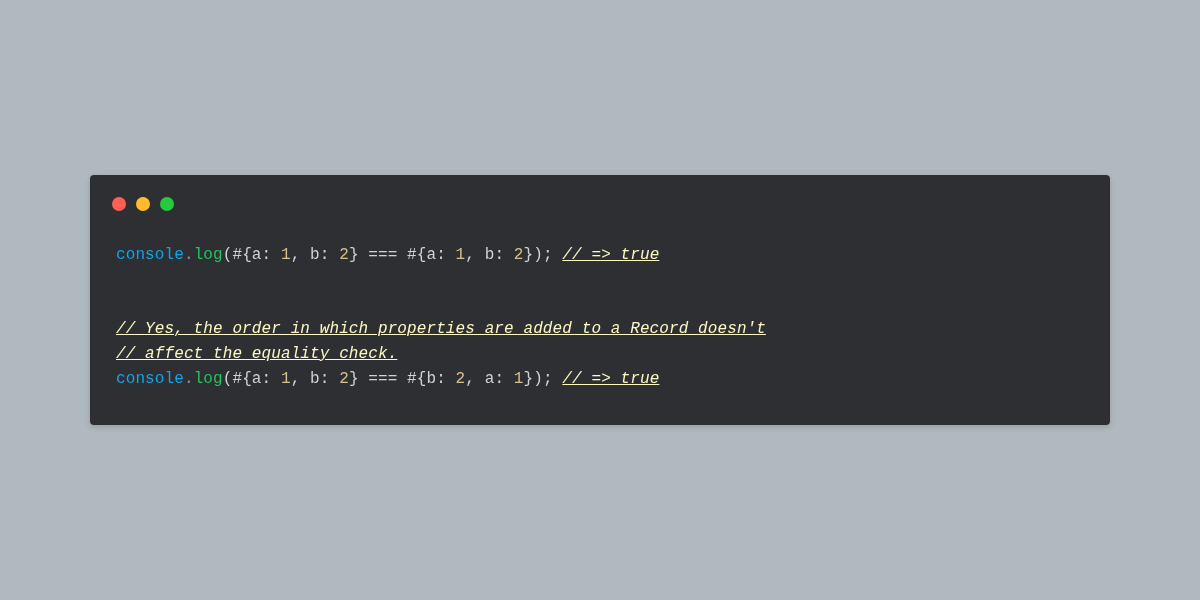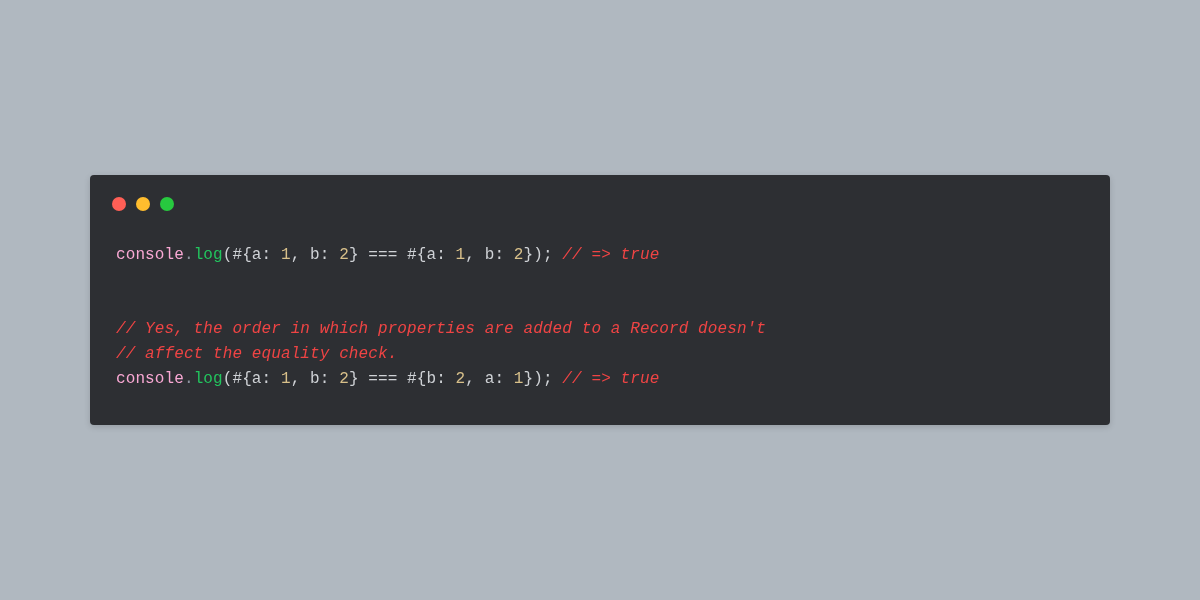--- a/index.html
+++ b/index.html
@@ -34,32 +34,32 @@
   .dot.green  { background: #27c93f; }
   .code {
     padding: 28px 26px 0 26px;
     font-size: 16px;
     line-height: 1.55;
     white-space: pre;
     color: #cfd2d6;
     letter-spacing: 0.1px;
   }
   .code .line { display: block; min-height: 1.55em; white-space: pre; }
-  .tok-obj    { color: #f9a8d4; }   
+  .tok-obj    { color: #0ea5e9; }   
   .tok-dot    { color: #8d94a0; }
   .tok-fn     { color: #22c55e; }   
   .tok-paren  { color: #cfd2d6; }
   .tok-punct  { color: #cfd2d6; }
   .tok-brace  { color: #cfd2d6; }
   .tok-key    { color: #cfd2d6; }   
   .tok-colon  { color: #cfd2d6; }
   .tok-num    { color: #d8c08a; }   
   .tok-op     { color: #cfd2d6; }
   .tok-hash   { color: #cfd2d6; }
-  .tok-comment{ color: #ef4444; font-style: italic; }
+  .tok-comment{ color: #fef9c3; font-style: italic; text-decoration: underline; }
 </style>
 </head>
 <body>
 
 <div class="window">
   <div class="titlebar">
     <span class="dot red"></span>
     <span class="dot yellow"></span>
     <span class="dot green"></span>
   </div>

